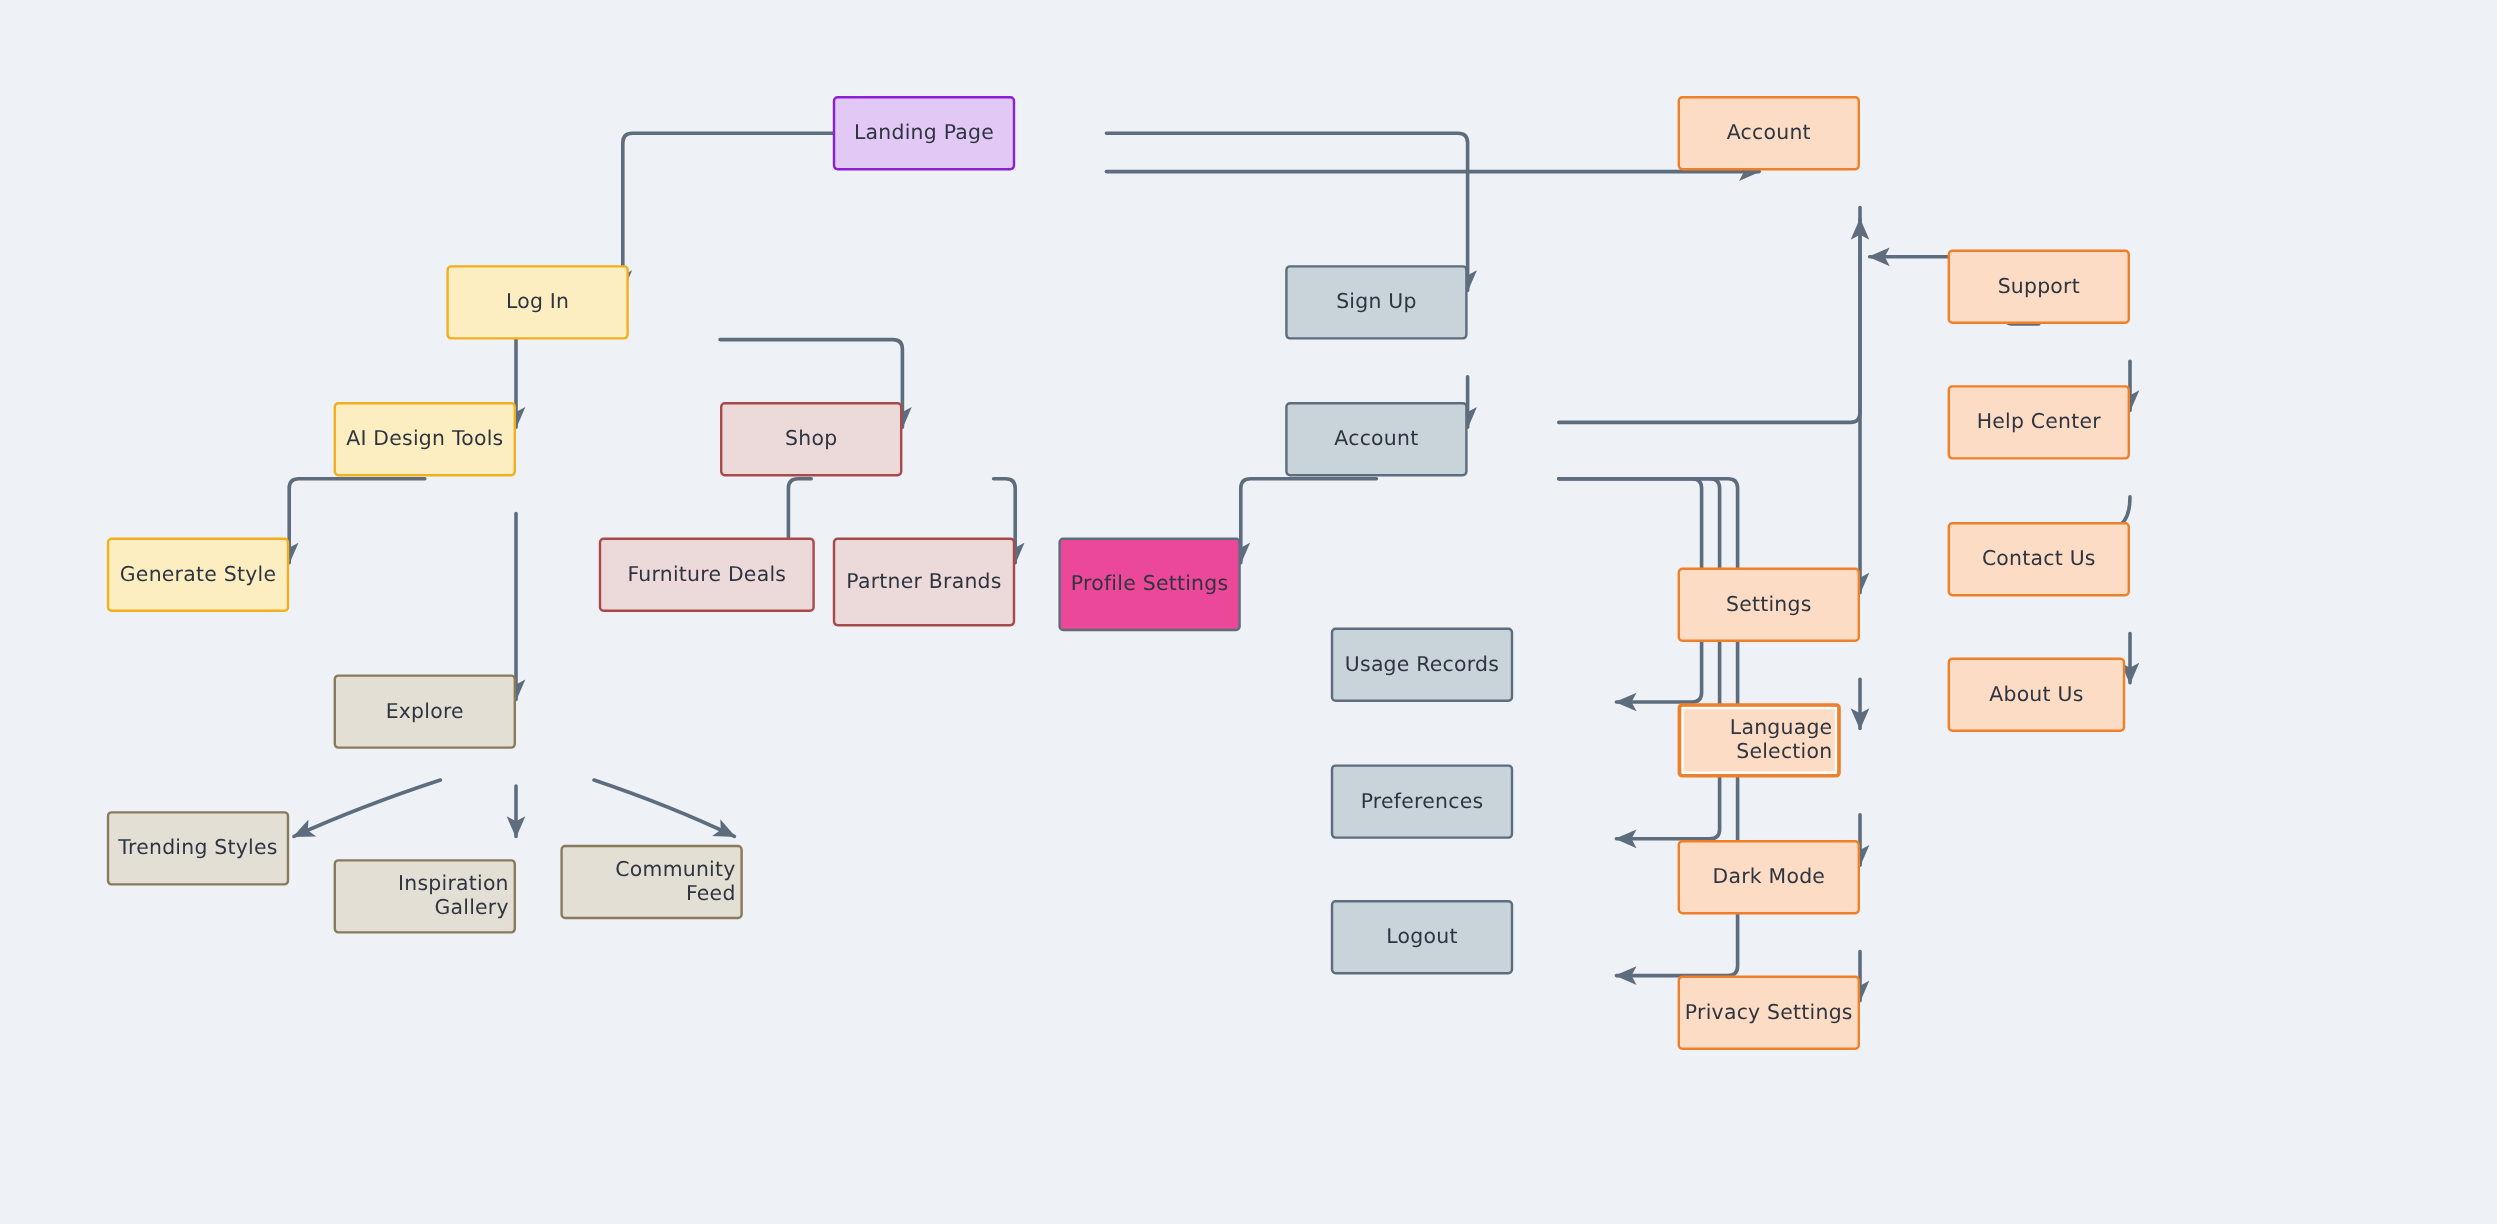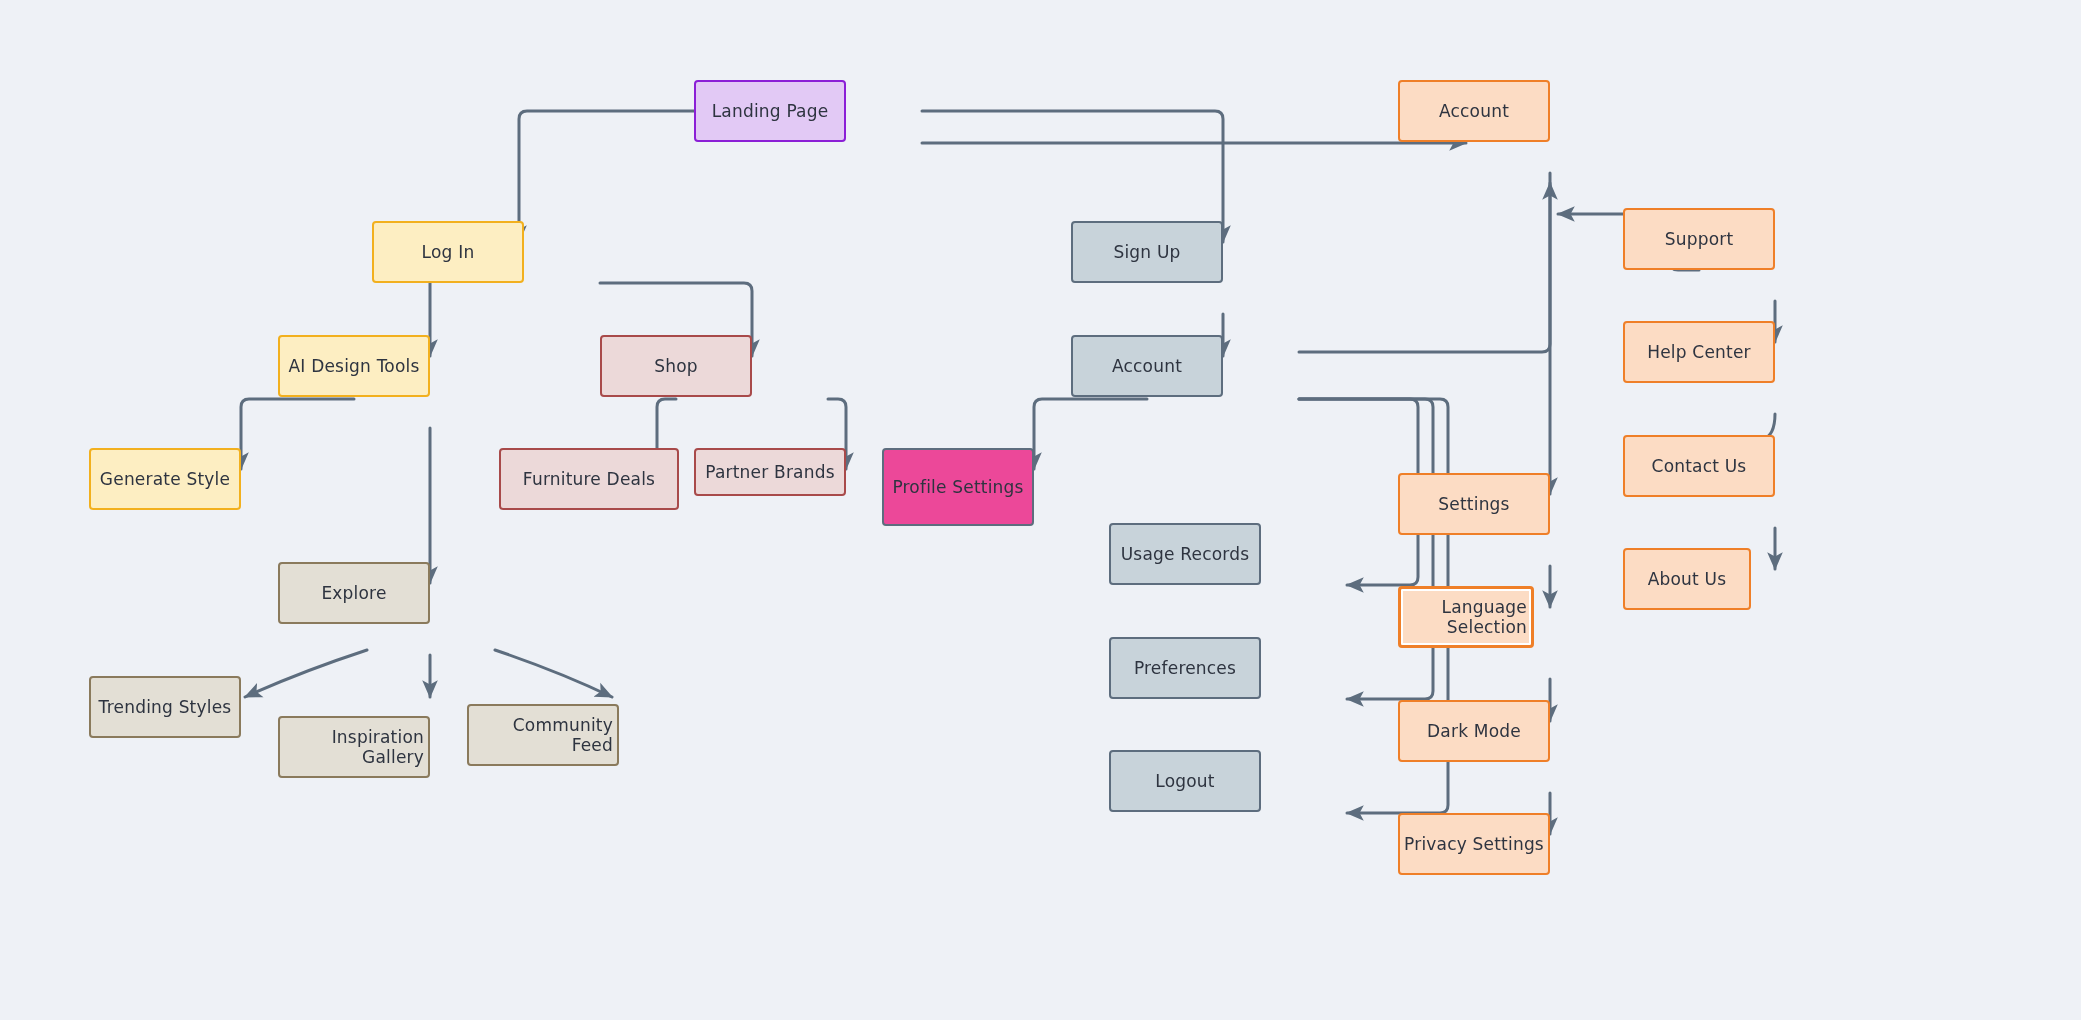--- a/index.html
+++ b/index.html
@@ -89,30 +89,30 @@
       <div class="node" style="left: 694px; top: 80px; width: 152px; height: 62px; background: rgb(226, 201, 245); border-color: rgb(139, 31, 214);">Landing Page</div>
       <div class="node" style="left: 372px; top: 221px; width: 152px; height: 62px; background: rgb(253, 238, 194); border-color: rgb(242, 176, 30);">Log In</div>
       <div class="node" style="left: 278px; top: 335px; width: 152px; height: 62px; background: rgb(253, 238, 194); border-color: rgb(242, 176, 30);">AI Design Tools</div>
       <div class="node" style="left: 89px; top: 448px; width: 152px; height: 62px; background: rgb(253, 238, 194); border-color: rgb(242, 176, 30);">Generate Style</div>
       <div class="node" style="left: 278px; top: 562px; width: 152px; height: 62px; background: rgb(227, 223, 213); border-color: rgb(138, 122, 92);">Explore</div>
       <div class="node" style="left: 89px; top: 676px; width: 152px; height: 62px; background: rgb(227, 223, 213); border-color: rgb(138, 122, 92);">Trending Styles</div>
       <div class="node" style="left: 278px; top: 676px; width: 152px; height: 62px; background: rgb(227, 223, 213); border-color: rgb(138, 122, 92); margin-top: 40px;">Inspiration Gallery</div>
       <div class="node" style="left: 467px; top: 676px; width: 152px; height: 62px; background: rgb(227, 223, 213); border-color: rgb(138, 122, 92); margin-top: 28px;">Community Feed</div>
       <div class="node" style="left: 600px; top: 335px; width: 152px; height: 62px; background: rgb(236, 217, 217); border-color: rgb(168, 74, 74);">Shop</div>
       <div class="node" style="left: 499px; top: 448px; width: 180px; height: 62px; background: rgb(236, 217, 217); border-color: rgb(168, 74, 74);">Furniture Deals</div>
-      <div class="node" style="left: 694px; top: 448px; width: 152px; height: 48px; background: rgb(236, 217, 217); border-color: rgb(168, 74, 74);">Partner Brands</div>
+      <div class="node" style="left: 694px; top: 448px; width: 152px; height: 74px; background: rgb(236, 217, 217); border-color: rgb(168, 74, 74);">Partner Brands</div>
       <div class="node" style="left: 1071px; top: 221px; width: 152px; height: 62px; background: rgb(200, 211, 218); border-color: rgb(93, 109, 126);">Sign Up</div>
       <div class="node" style="left: 1071px; top: 335px; width: 152px; height: 62px; background: rgb(200, 211, 218); border-color: rgb(93, 109, 126);">Account</div>
       <div class="node" style="left: 882px; top: 448px; width: 152px; height: 78px; background: #ec4899; border-color: rgb(93, 109, 126);">Profile Settings</div>
       <div class="node" style="left: 1109px; top: 523px; width: 152px; height: 62px; background: rgb(200, 211, 218); border-color: rgb(93, 109, 126);">Usage Records</div>
       <div class="node" style="left: 1109px; top: 637px; width: 152px; height: 62px; background: rgb(200, 211, 218); border-color: rgb(93, 109, 126);">Preferences</div>
       <div class="node" style="left: 1109px; top: 750px; width: 152px; height: 62px; background: rgb(200, 211, 218); border-color: rgb(93, 109, 126);">Logout</div>
       <div class="node" style="left: 1398px; top: 80px; width: 152px; height: 62px; background: rgb(252, 220, 196); border-color: rgb(239, 127, 40);">Account</div>
       <div class="node" style="left: 1398px; top: 473px; width: 152px; height: 62px; background: rgb(252, 220, 196); border-color: rgb(239, 127, 40);">Settings</div>
       <div class="node selected" style="left: 1398px; top: 586px; width: 136px; height: 62px; background: rgb(252, 220, 196); border-color: rgb(239, 127, 40);">Language Selection</div>
       <div class="node" style="left: 1398px; top: 700px; width: 152px; height: 62px; background: rgb(252, 220, 196); border-color: rgb(239, 127, 40);">Dark Mode</div>
       <div class="node" style="left: 1398px; top: 813px; width: 152px; height: 62px; background: rgb(252, 220, 196); border-color: rgb(239, 127, 40);">Privacy Settings</div>
       <div class="node" style="left: 1623px; top: 208px; width: 152px; height: 62px; background: rgb(252, 220, 196); border-color: rgb(239, 127, 40);">Support</div>
       <div class="node" style="left: 1623px; top: 321px; width: 152px; height: 62px; background: rgb(252, 220, 196); border-color: rgb(239, 127, 40);">Help Center</div>
       <div class="node" style="left: 1623px; top: 435px; width: 152px; height: 62px; background: rgb(252, 220, 196); border-color: rgb(239, 127, 40);">Contact Us</div>
-      <div class="node" style="left: 1623px; top: 548px; width: 128px; height: 62px; background: rgb(252, 220, 196); border-color: rgb(239, 127, 40);">About Us</div>
+      <div class="node" style="left: 1623px; top: 548px; width: 148px; height: 62px; background: rgb(252, 220, 196); border-color: rgb(239, 127, 40);">About Us</div>
     </div>
 </div>
 
 </body></html>

